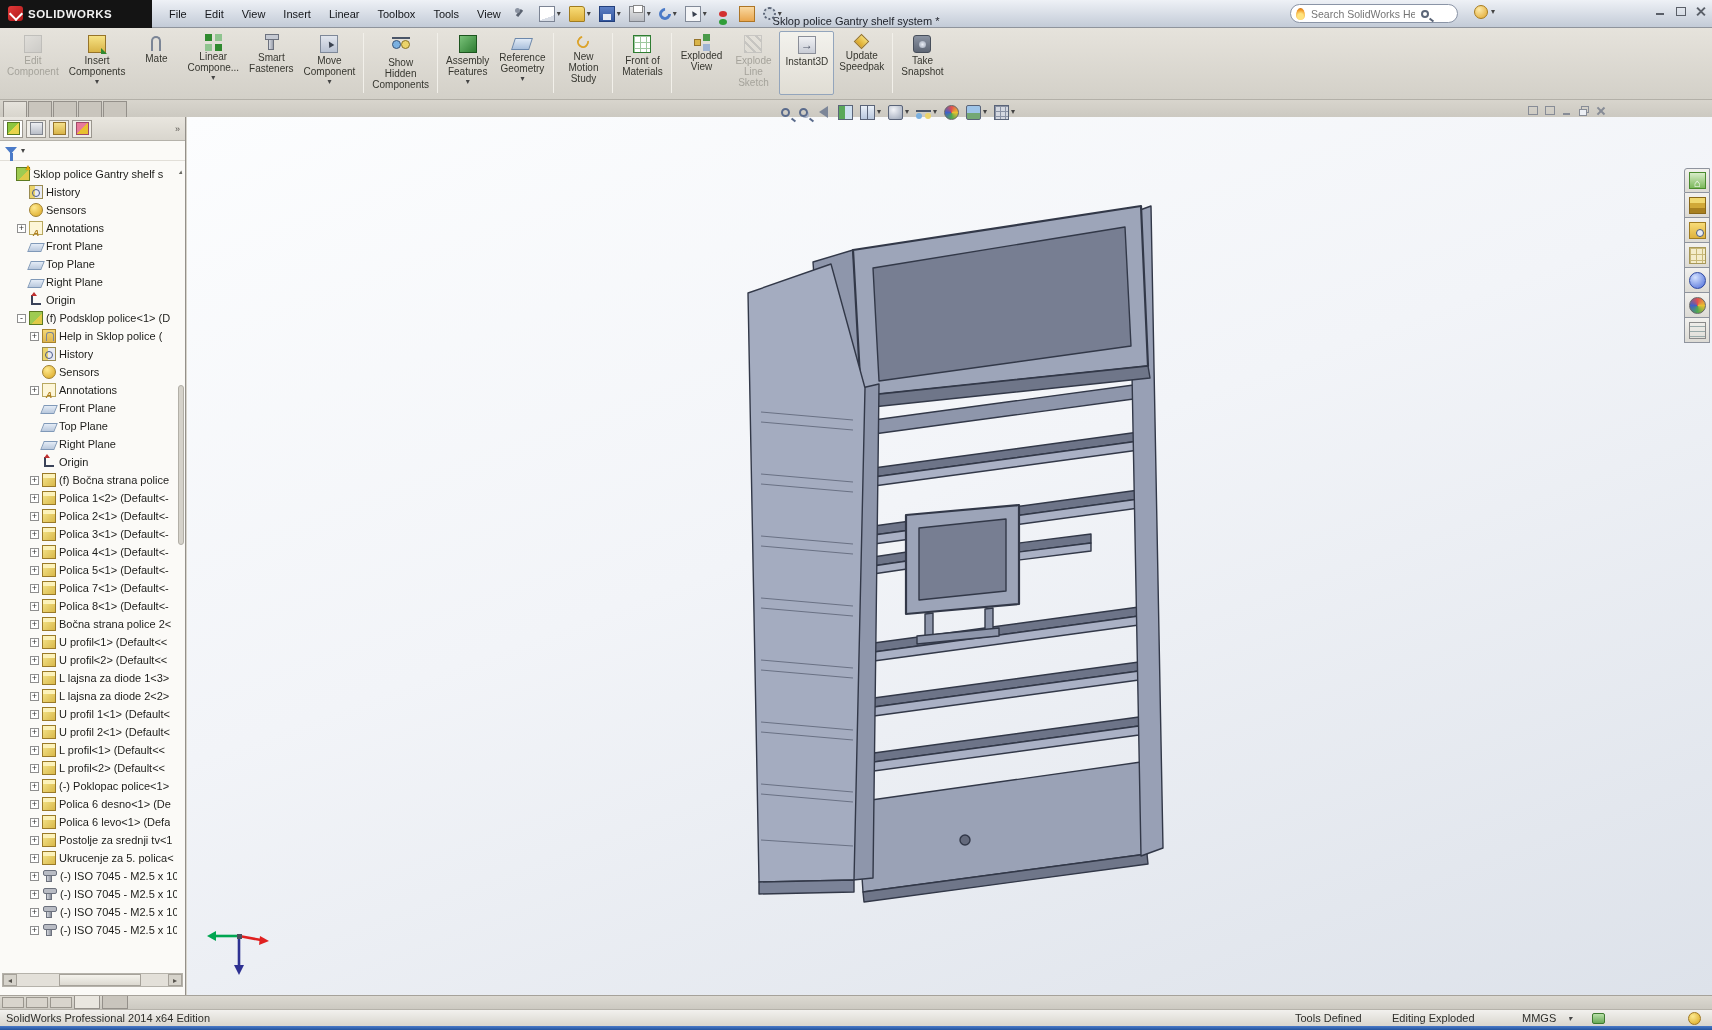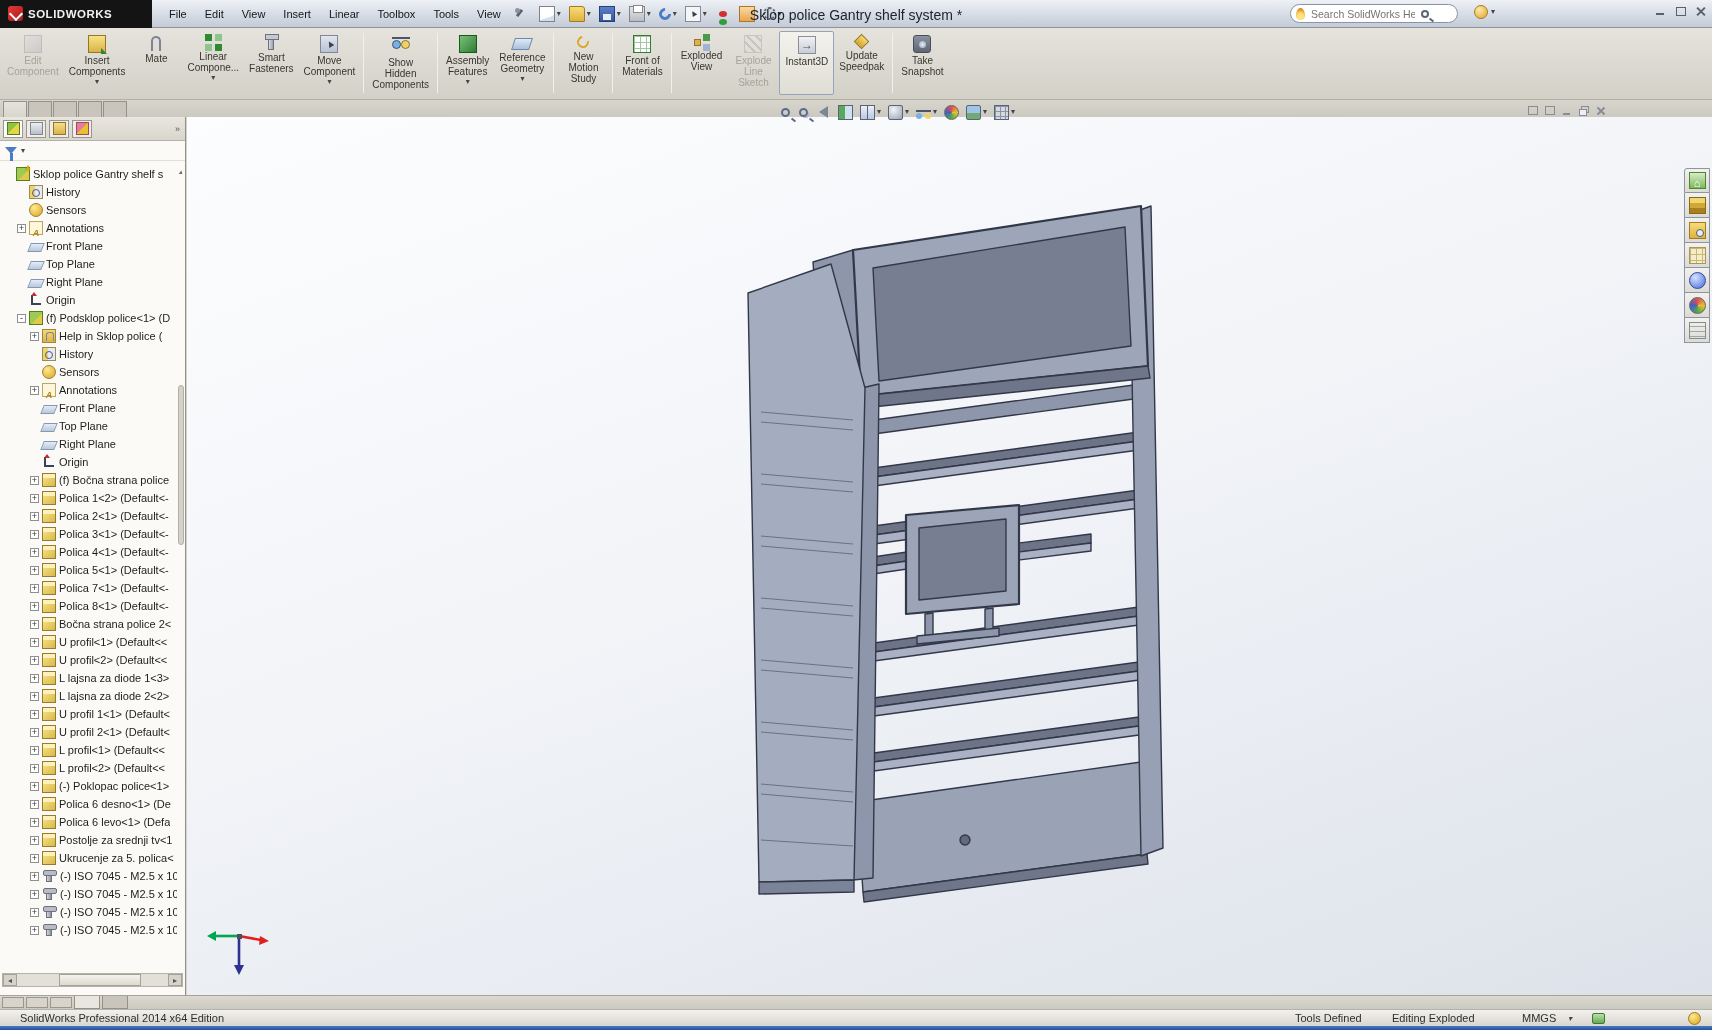--- a/index.html
+++ b/index.html
@@ -32,21 +32,21 @@
   .qa-save{background:linear-gradient(#5d7fc4,#32569e);border:1px solid #24407c;}
   .qa-save::after{content:"";position:absolute;left:3px;top:7px;width:8px;height:6px;background:#e8ecf4;}
   .qa-print{background:linear-gradient(#e6e6e6,#b9bcc2);border:1px solid #7e828a;}
   .qa-print::after{content:"";position:absolute;left:3px;top:-2px;width:8px;height:6px;background:#fff;border:1px solid #888;}
   .qa-undo{border:3px solid #4a7ac8;border-top-color:transparent;border-radius:50%;width:12px;height:12px;transform:rotate(45deg);}
   .qa-select{background:#f4f5f7;border:1px solid #828a98;}
   .qa-select::after{content:"▲";position:absolute;left:3px;top:1px;font-size:9px;color:#39404e;transform:rotate(-32deg);}
   .qa-rebuild{width:8px;height:6px;margin:1px 4px;background:#d23030;border-radius:50%;box-shadow:0 8px 0 #2f9e38;}
   .qa-file-properties{background:linear-gradient(#f9d9a2,#e9a64e);border:1px solid #ad7526;}
   .qa-options{border:2px dotted #5a6476;border-radius:50%;width:13px;height:13px;background:#cfd6df;}
-  .doctitle{position:absolute;left:50%;transform:translateX(-50%);top:7px;font-size:14px;color:#20242c;}
+  .doctitle{position:absolute;left:50%;transform:translateX(-50%);top:15px;font-size:11px;color:#20242c;}
   .searchbox{position:absolute;left:1290px;top:4px;width:168px;height:19px;background:#fff;
     border:1px solid #8a94a6;border-radius:10px;display:flex;align-items:center;padding:0 5px;gap:4px;}
   .flame{width:9px;height:12px;background:radial-gradient(circle at 50% 70%,#ffe37e 30%,#ef9320 70%,#b05a10);
     border-radius:50% 50% 50% 50%/65% 65% 35% 35%;flex:none;}
   .searchtext{border:none;outline:none;font-size:10.5px;color:#444;width:108px;font-family:"Liberation Sans",sans-serif;background:transparent;}
   .mag{width:8px;height:8px;border:2px solid #5c6678;border-radius:50%;position:relative;flex:none;}
   .mag::after{content:"";position:absolute;left:6px;top:7px;width:5px;height:2px;background:#5c6678;transform:rotate(40deg);}
   .helpbtn{position:absolute;left:1474px;top:5px;display:flex;align-items:center;gap:3px;}
   .qa-help-community{width:14px;height:14px;border-radius:50%;background:radial-gradient(circle at 35% 30%,#fce9a8,#e0a62e);border:1px solid #a87c1e;}
   .winctl{position:absolute;right:6px;top:6px;display:flex;gap:9px;align-items:center;}
@@ -192,21 +192,21 @@
   .tp-appearances{border-radius:50%;background:radial-gradient(circle at 35% 30%,#d4e2ff,#4a6ad8);border:1px solid #2e48a0;}
   .tp-scenes{border-radius:50%;background:conic-gradient(#e05050,#e8c030,#50a850,#4060c8,#e05050);border:1px solid #666;}
   .tp-custom-properties{background:linear-gradient(#f4f4f4,#d8d8d8);border:1px solid #8a8a8a;background-image:linear-gradient(transparent 3px,#9aa 3px,#9aa 4px,transparent 4px);background-size:100% 5px;}
 
   
   .bottomtabs{position:absolute;left:0;top:995px;width:1712px;height:14px;background:linear-gradient(#dcd9d1,#ccc9c1);border-top:1px solid #a6a29a;display:flex;align-items:center;}
   .splitbox{width:22px;height:11px;background:#d8d4cc;border:1px solid #9a968e;margin-left:2px;}
   .btab{font-size:10.5px;color:#33322e;padding:0 12px;height:13px;line-height:13px;border:1px solid #94908a;border-top:none;background:#c9c5bd;margin-left:2px;}
   .btab.active{background:#e9e6df;font-weight:bold;}
   .statusbar{position:absolute;left:0;top:1009px;width:1712px;height:17px;background:linear-gradient(#f2f1ee,#d9d6ce);border-top:1px solid #b5b2aa;font-size:11px;color:#2e2e2a;}
-  .st-app{position:absolute;left:20px;top:2px;}
+  .st-app{position:absolute;left:6px;top:2px;}
   .st-define{position:absolute;left:1295px;top:2px;}
   .st-mode{position:absolute;left:1392px;top:2px;}
   .st-units{position:absolute;left:1522px;top:2px;}
   .st-dd{position:absolute;left:1568px;top:4px;font-size:8px;color:#444;}
   .st-dd::after{content:"▾";}
   .st-chip{position:absolute;left:1592px;top:3px;width:13px;height:11px;background:linear-gradient(#b8e0a8,#6aaa58);border:1px solid #3e7a30;border-radius:2px;}
   .st-ball{position:absolute;left:1688px;top:2px;width:13px;height:13px;border-radius:50%;background:radial-gradient(circle at 35% 30%,#fce98e,#d9a520);border:1px solid #a07820;}
   .taskbar{position:absolute;left:0;top:1026px;width:1712px;height:4px;background:linear-gradient(#4a7ac8,#23539e);}
 </style>
 </head>

